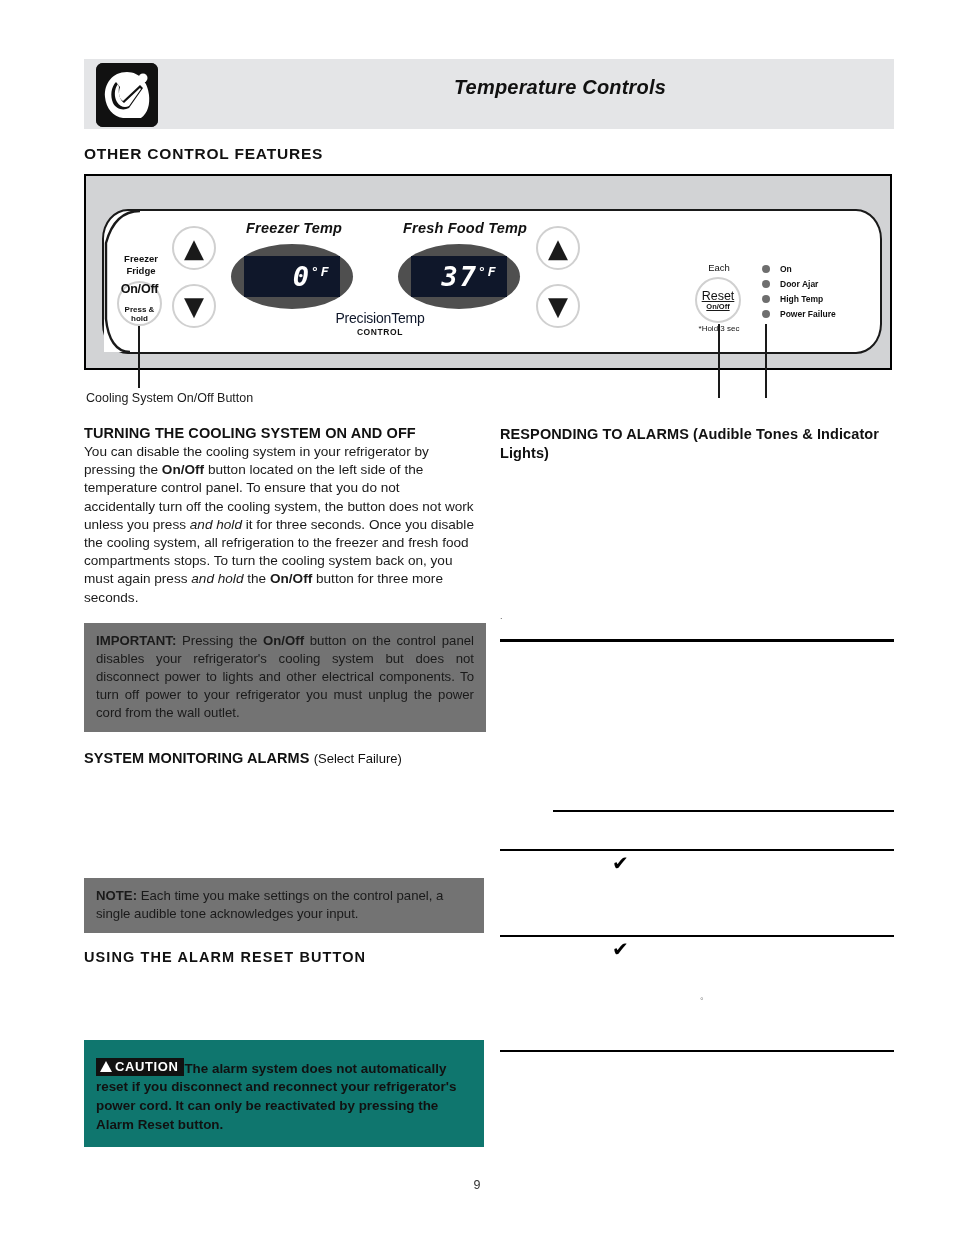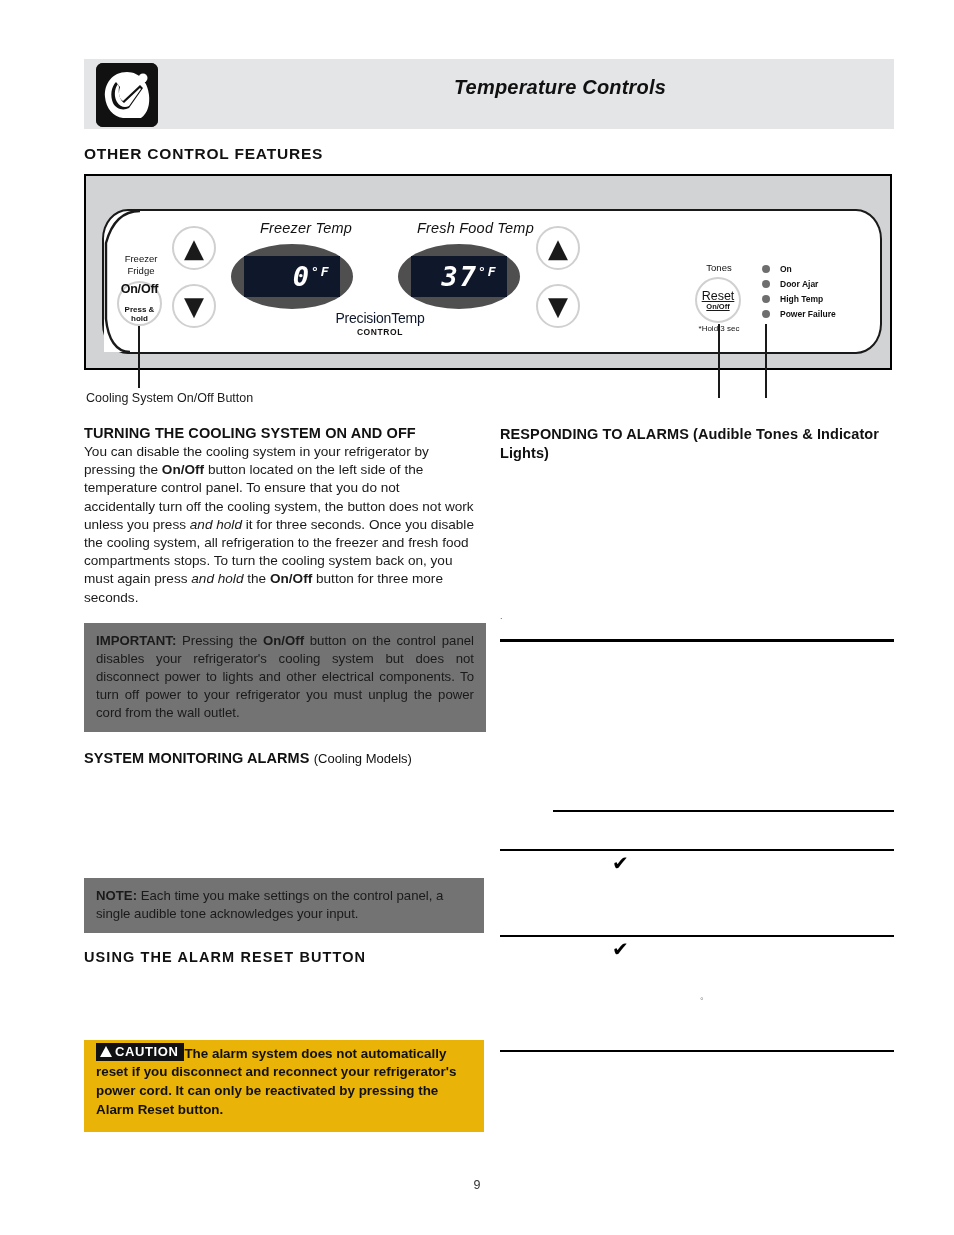--- a/index.html
+++ b/index.html
@@ -123,33 +123,32 @@
     text-align: center;
     margin-top: 10px;
   }
   .freezer-fridge-label {
     position: absolute;
     left: 112px;
     top: 253px;
     width: 58px;
     text-align: center;
     font-size: 9.5px;
-    font-weight: normal;
+    font-weight: bold;
     line-height: 1.25;
     color: #111111;
   }
 
   .temp-caption {
     position: absolute;
     font-size: 14.5px;
-    font-weight: normal;
+    font-weight: bold;
     font-style: italic;
     color: #111111;
     letter-spacing: 0.2px;
-    margin-left: 14px;
   }
   .display {
     position: absolute;
     border-radius: 50%;
     background: #4f4f4f;
     display: flex;
     align-items: center;
     justify-content: center;
   }
   .display-inner {
@@ -312,22 +311,22 @@
   .callout-box p {
     margin: 0;
     font-size: 13.2px;
     line-height: 1.36;
     color: #1a1a1a;
     text-align: justify;
   }
   .note-box p { text-align: left; }
 
   .caution-box {
-    background: #eab308;
-    padding: 4px 12px 13px 12px;
+    background: #0f766e;
+    padding: 19px 12px 13px 12px;
     box-sizing: border-box;
   }
   .caution-tag {
     display: inline-block;
     background: #111111;
     color: #ffffff;
     font-size: 13px;
     font-weight: bold;
     letter-spacing: 0.6px;
     padding: 1px 6px 2px 4px;
@@ -450,21 +449,21 @@
 </div>
 <div class="pbtn" style="left:536px; top:284px; width:44px; height:44px;">
   <span class="chev">▼</span>
 </div>
 
 <div class="brand">
   <div class="brand-main">PrecisionTemp</div>
   <div class="brand-sub">CONTROL</div>
 </div>
 
-<div class="alarm-label">Tones</div>
+<div class="alarm-label">Each</div>
 <div class="pbtn reset-btn">
   <div class="reset-main">Reset</div>
   <div class="reset-sub">On/Off</div>
 </div>
 <div class="hold-note">*Hold 3 sec</div>
 
 <div class="leds">
   <div class="led-row">
     <span class="led-dot"></span>
     <span class="led-text">On</span>
@@ -496,21 +495,21 @@
   <p class="body">
     <span>You can disable the cooling system in your refrigerator by pressing the </span><b>On/Off</b><span> button located on the left side of the temperature control panel. To ensure that you do not accidentally turn off the cooling system, the button does not work unless you press </span><i>and hold</i><span> it for three seconds. Once you disable the cooling system, all refrigeration to the freezer and fresh food compartments stops. To turn the cooling system back on, you must again press </span><i>and hold</i><span> the </span><b>On/Off</b><span> button for three more seconds.</span>
   </p>
 
   <div class="callout-box" style="margin-top:16px; width:402px;">
     <p><b>IMPORTANT:</b><span>  Pressing the </span><b>On/Off</b><span> button on the control panel disables your refrigerator's cooling system but does not disconnect power to lights and other electrical components. To turn off power to your refrigerator you must unplug the power cord from the wall outlet.</span></p>
   </div>
 
   <h2 class="sec" style="margin-top:18px;">
     <span>SYSTEM MONITORING ALARMS</span>
-    <span class="sec-note">(Cooling Models)</span>
+    <span class="sec-note">(Select Failure)</span>
   </h2>
 
   <div class="callout-box note-box" style="margin-top:112px; width:400px;">
     <p><b>NOTE:</b><span> Each time you make settings on the control panel, a single audible tone acknowledges your input.</span></p>
   </div>
 
   <h2 class="sec spaced" style="margin-top:16px;">USING THE ALARM RESET BUTTON</h2>
 
   <div class="caution-box" style="margin-top:75px; width:400px;">
     <span class="caution-tag"><span class="caution-tri"></span><span>CAUTION</span></span><span class="caution-text">The alarm system does not automatically reset if you disconnect and reconnect your refrigerator's power cord. It can only be reactivated by pressing the Alarm Reset button.</span>

